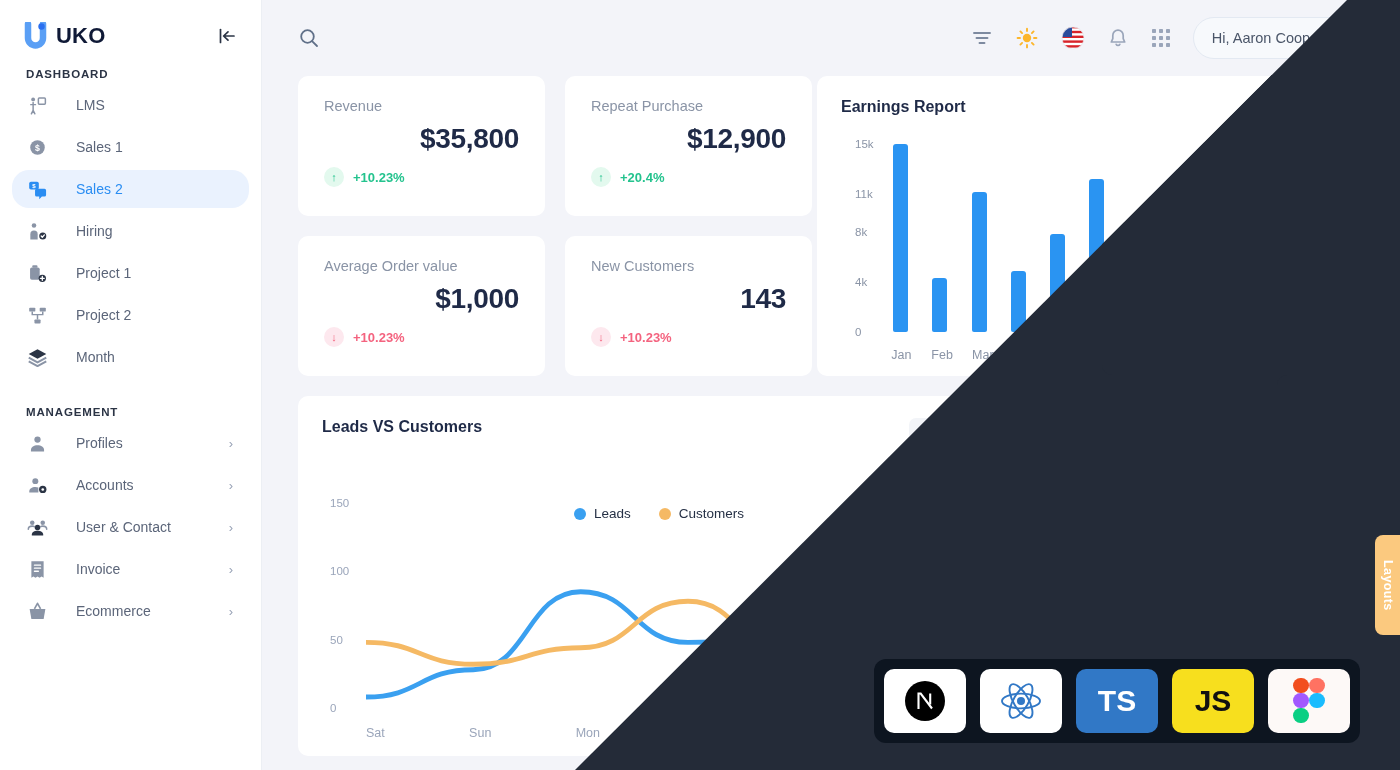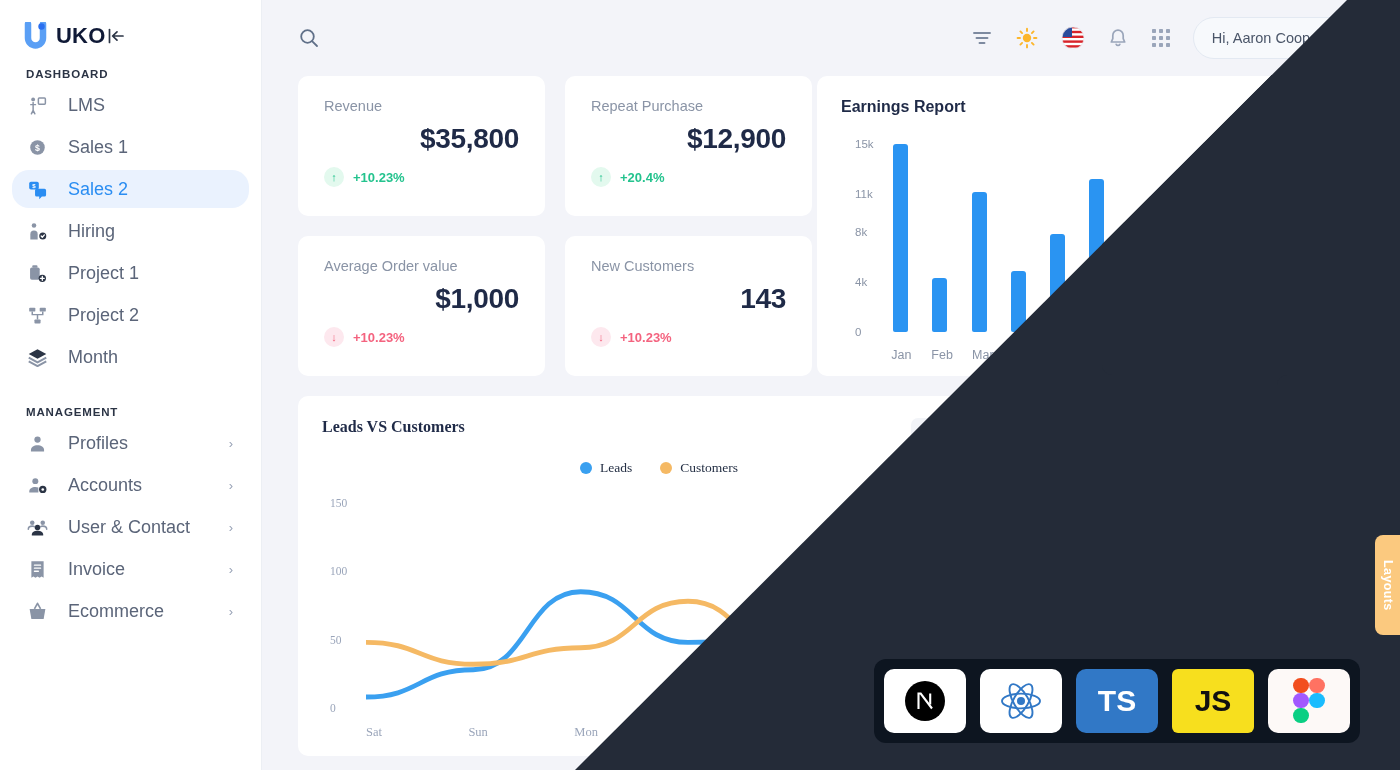--- a/index.html
+++ b/index.html
@@ -9,37 +9,37 @@
     background:#f3f4f9;
     position:relative;
   }
 
   
   #sidebar {
     position:absolute; left:0; top:0; width:262px; height:770px;
     background:#ffffff; border-right:1px solid #eceff4;
     overflow:hidden; z-index:5;
   }
-  .side-head { display:flex; align-items:center; justify-content:flex-start;
+  .side-head { display:flex; align-items:center; justify-content:space-between;
     padding:22px 24px 0 24px; }
   .brand { display:flex; align-items:center; gap:9px; }
   .brand-mark { width:23px; height:27px; position:relative; }
   .brand-mark svg { display:block; }
   .brand-text { font-size:22px; font-weight:700; color:#0f1936; letter-spacing:.2px; }
   .collapse-btn { display:flex; align-items:center; color:#2b3445; cursor:pointer; }
 
   .side-sec { font-size:11.5px; font-weight:700; letter-spacing:.85px;
     color:#2b3445; padding:0 0 0 26px; margin-top:19px; margin-bottom:6px; }
   #sidebar .side-sec.mgmt { margin-top:30px; }
 
   .nav-item { display:flex; align-items:center; height:38px; margin:4px 12px;
     padding:0 14px; border-radius:8px; cursor:pointer; position:relative; }
   .nav-item .ic { width:22px; height:22px; flex:0 0 22px; display:flex;
     align-items:center; justify-content:center; color:#8a94a6; }
-  .nav-item .lbl { margin-left:20px; font-size:18px; color:#5b6579; white-space:nowrap; }
+  .nav-item .lbl { margin-left:28px; font-size:14px; color:#5b6579; white-space:nowrap; }
   .nav-item.active { background:#eaf2fe;border-radius:17px; }
   .nav-item.active .lbl { color:#2a8df2; }
   .nav-item.active .ic { color:#2a8df2; }
   .nav-badge { position:absolute; right:12px; background:#2a8df2; color:#fff;
     font-size:11px; font-weight:700; border-radius:9px; padding:2px 8px; line-height:1.3; }
   .nav-chev { position:absolute; right:16px; color:#98a2b6; font-size:13px; }
 
   
   #main { position:absolute; left:262px; top:0; width:1138px; height:770px; }
 
@@ -88,27 +88,27 @@
   .bar-area { position:absolute; left:40px; right:0; top:0; bottom:0;
     display:flex; align-items:flex-end; justify-content:space-between; }
   .bcol { width:calc(100%/12); display:flex; flex-direction:column;
     align-items:center; justify-content:flex-end; height:100%; }
   .bar { width:15px; background:#2a94f2; border-radius:3px 3px 2px 2px; }
   .xlabs { position:absolute; left:64px; right:0; bottom:14px; display:flex;
     justify-content:space-between; }
   .xlabs span { flex:1; text-align:center; font-size:12.5px; color:#8a94a6; }
 
   
-  .leads { flex:1; height:360px; padding:22px 24px; position:relative;font-family:Liberation Serif, serif; }
+  .leads { flex:1; height:360px; padding:22px 24px; position:relative; }
   .dd-box { position:absolute; right:24px; top:22px; display:flex;
     align-items:center; gap:10px; font-size:14px; color:#6b7585;
     background:#f2f4f8; border-radius:7px; padding:7px 13px; cursor:pointer; }
   .legend { position:absolute; top:64px; left:0; right:0; display:flex;
     justify-content:center; gap:28px; }
-  .lg { display:flex; align-items:center; gap:8px; font-size:13.5px; color:#253045; }
+  .lg { display:flex; align-items:center; gap:8px; font-size:13.5px; color:#253045;margin-top:46px; }
   .lgd { width:12px; height:12px; border-radius:50%; }
   .plot { position:absolute; left:24px; right:10px; top:100px; bottom:48px; }
   .plot .ylab2 { position:absolute; left:8px; font-size:11.5px; color:#9aa5ba;
     transform:translateY(-50%); }
   .plot svg { position:absolute; left:44px; top:0; right:0; bottom:0;
     width:calc(100% - 44px); height:100%; }
   .xl2 { position:absolute; left:68px; right:0; bottom:16px; display:flex;
     justify-content:space-between; }
   .xl2 span { font-size:12.5px; color:#9aa5ba; }
 
@@ -138,21 +138,21 @@
 
   
   #logos { position:absolute; left:874px; top:659px; width:486px; height:84px;
     background:#0d1520; border-radius:12px; display:flex; align-items:center;
     justify-content:center; gap:14px; z-index:60; }
   .logo { width:82px; height:64px; border-radius:10px; display:flex;
     align-items:center; justify-content:center; }
   .logo.nextjs { background:#fff; }
   .logo.react  { background:#fff; }
   .logo.ts     { background:#3178c6; color:#fff; font-size:30px; font-weight:700; }
-  .logo.js     { background:#f7df1e; color:#111; font-size:30px; font-weight:700;border-radius:6px; }
+  .logo.js     { background:#f7df1e; color:#111; font-size:30px; font-weight:700; }
   .logo.figma  { background:#fdf9f7; }
 
   
   #layouts-tab { position:absolute; right:0; top:535px; width:25px; height:100px;
     background:#fbc97f; border-radius:8px 0 0 8px; z-index:70;
     display:flex; align-items:center; justify-content:center; cursor:pointer; }
   #layouts-tab span { writing-mode:vertical-rl; font-size:12.5px; color:#fff;
     font-weight:600; letter-spacing:.4px; }
 </style>
 </head>

